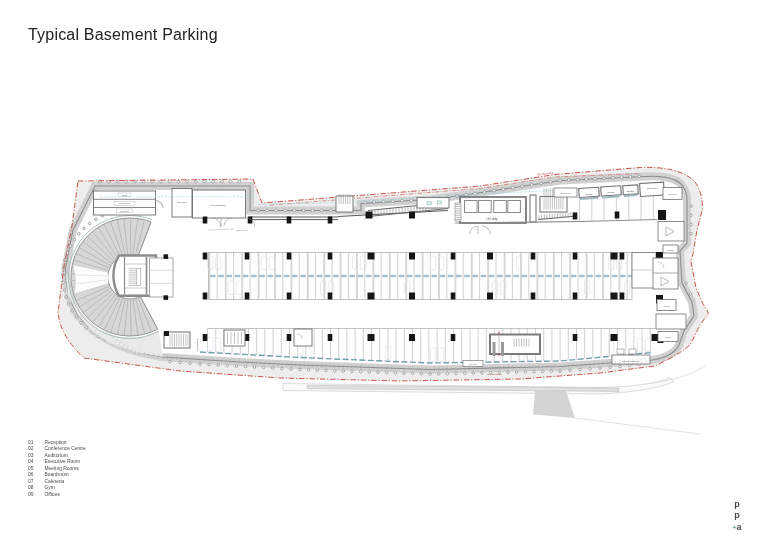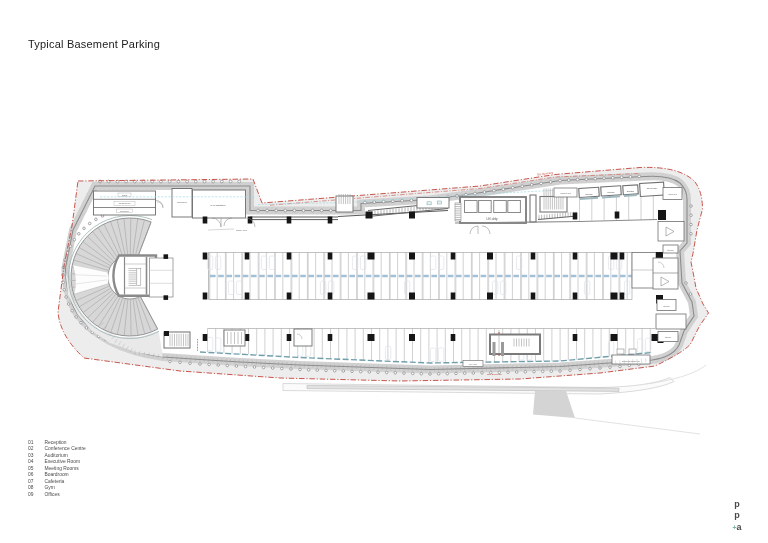--- a/index.html
+++ b/index.html
@@ -1,18 +1,18 @@
 <!DOCTYPE html>
 <html><head><meta charset="utf-8"><style>
 html,body{margin:0;padding:0;background:#fff;width:768px;height:543px;overflow:hidden}
 body{font-family:"Liberation Sans",sans-serif}
 .abs{position:absolute}
 </style></head><body>
 
-<div class="abs" style="left:28px;top:38px;font-size:11px;color:#222;letter-spacing:.2px">Typical Basement Parking</div>
+<div class="abs" style="left:28px;top:26px;font-size:16px;color:#222;letter-spacing:.2px">Typical Basement Parking</div>
 
 <svg class="abs" style="left:0;top:0" width="768" height="543" viewBox="0 0 768 543">
 <defs>
 <pattern id="hatch" width="3" height="3" patternUnits="userSpaceOnUse" patternTransform="rotate(45)">
 <rect width="3" height="3" fill="none"></rect>
         <line x1="0" y1="0" x2="0" y2="3" stroke="#c0c0c0" stroke-width="0.7"></line>
 </pattern>
 </defs>
 
 <g>

